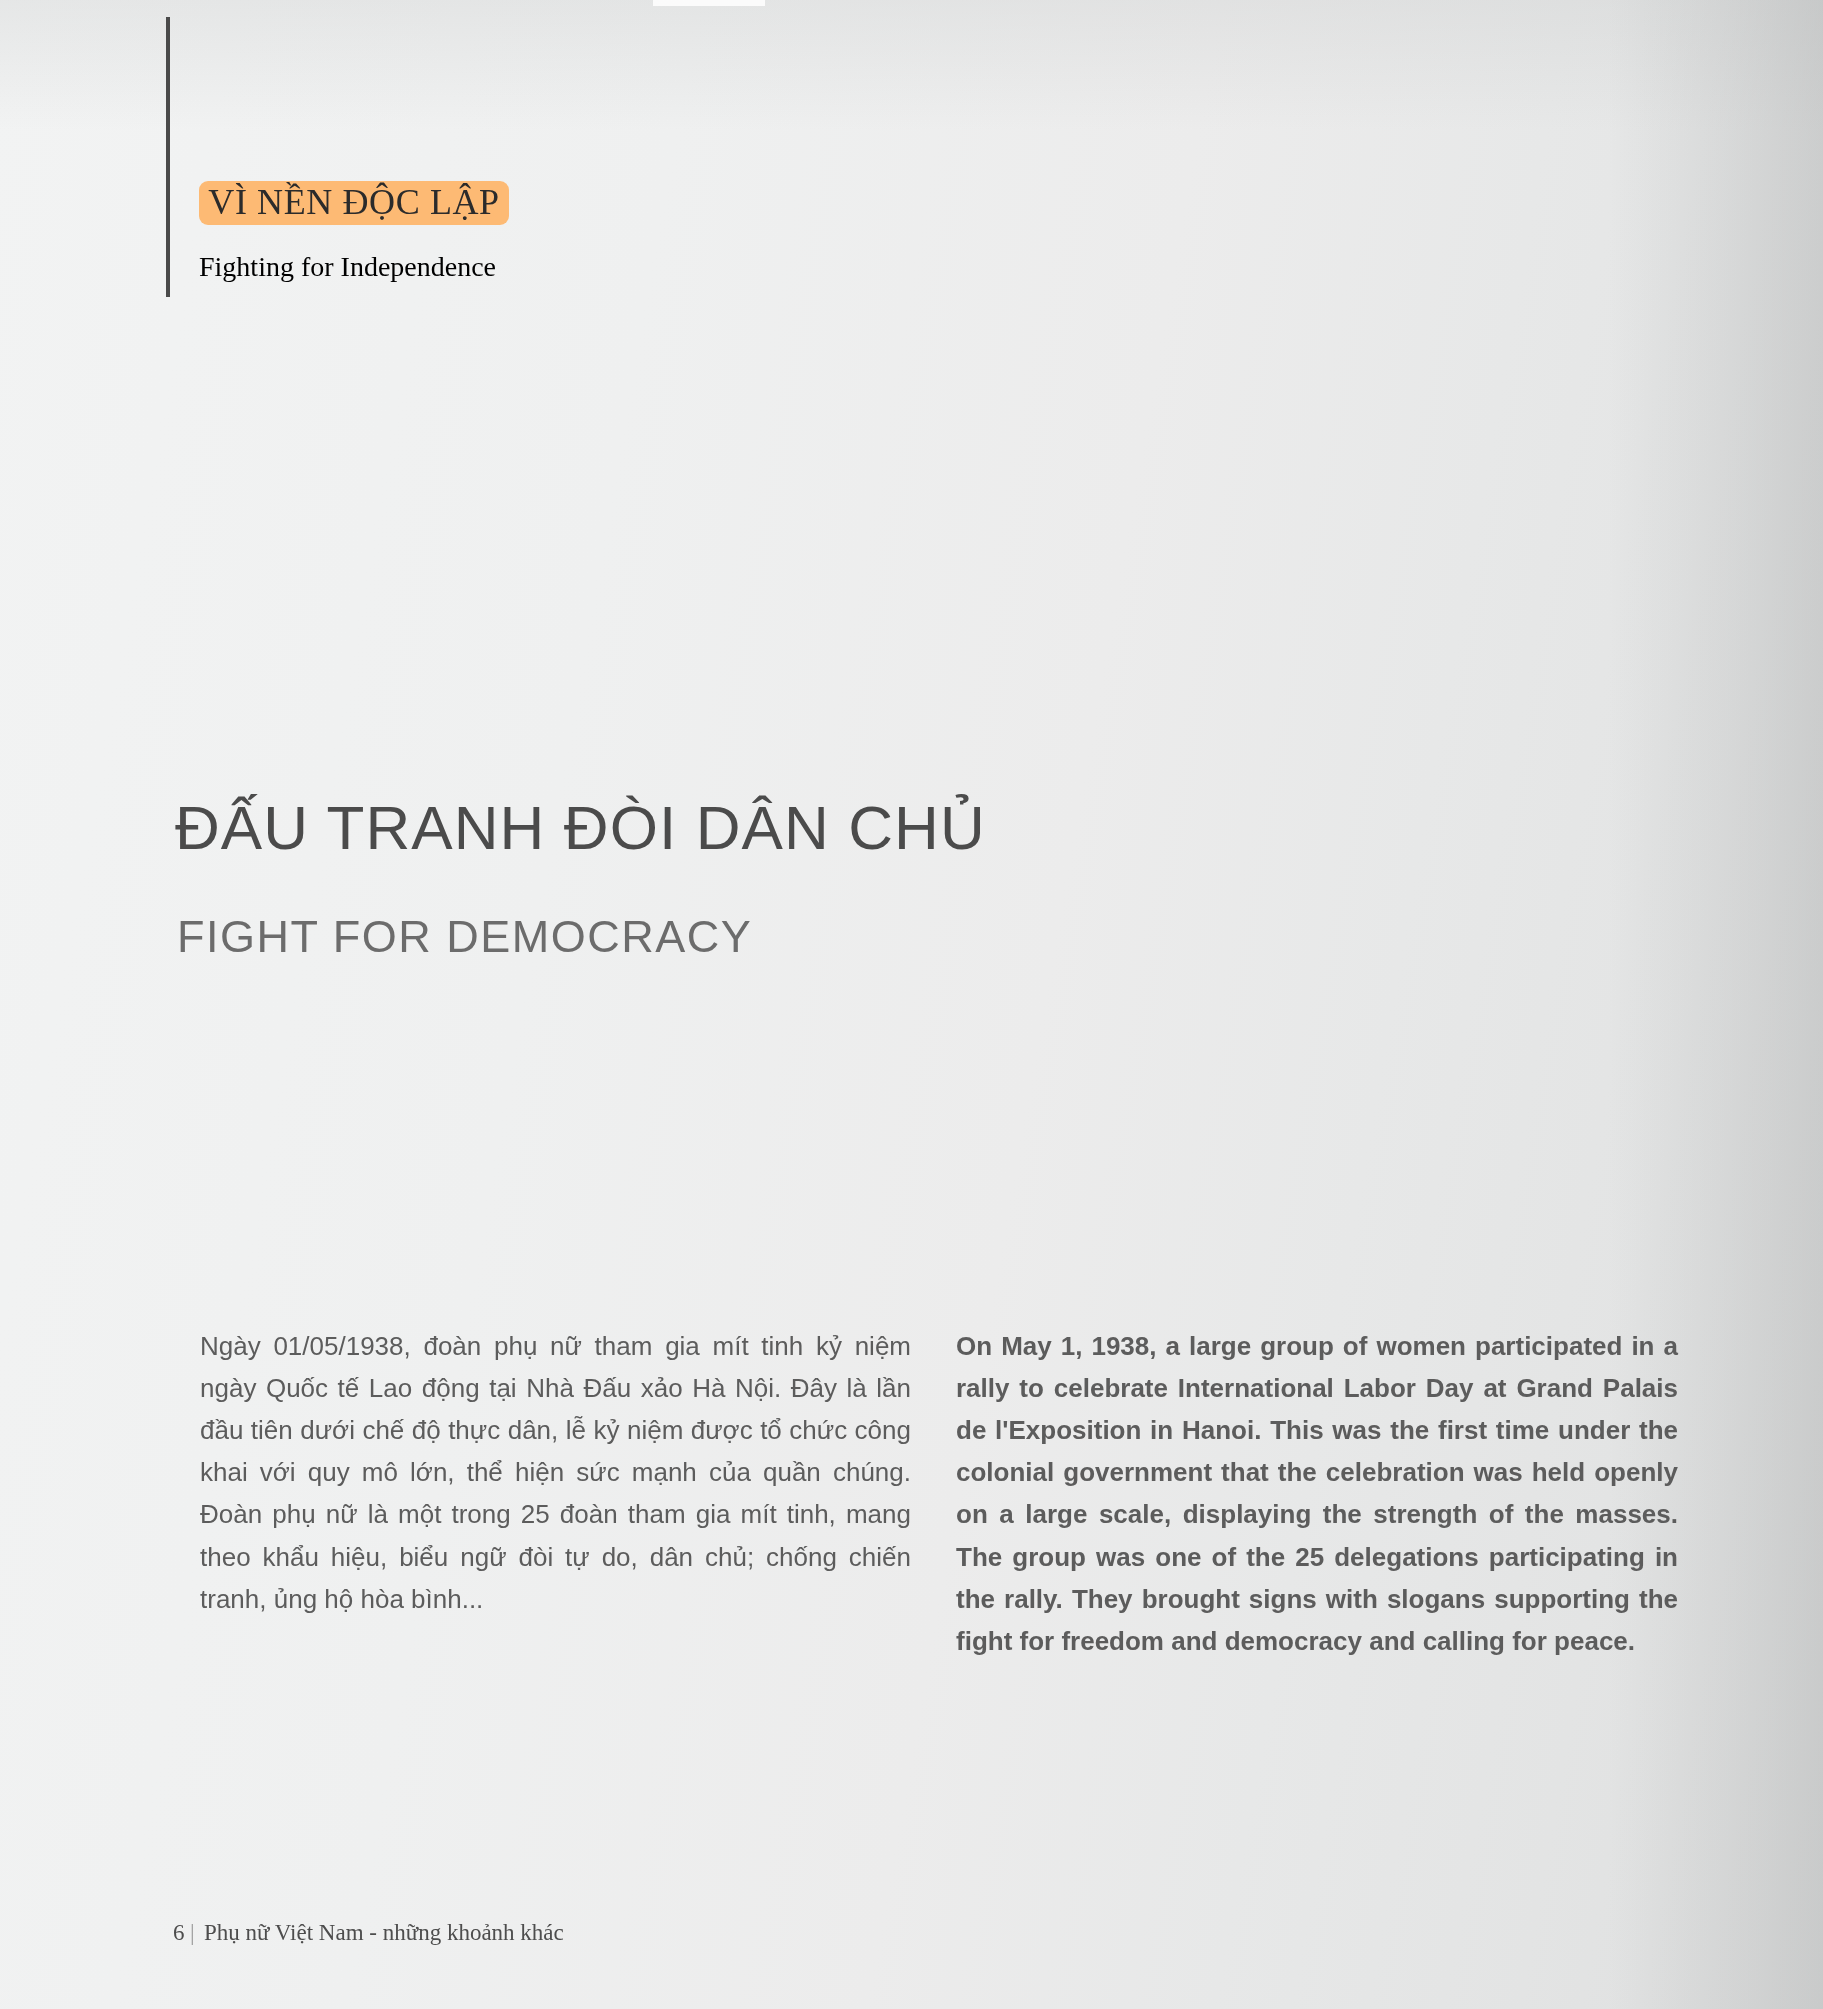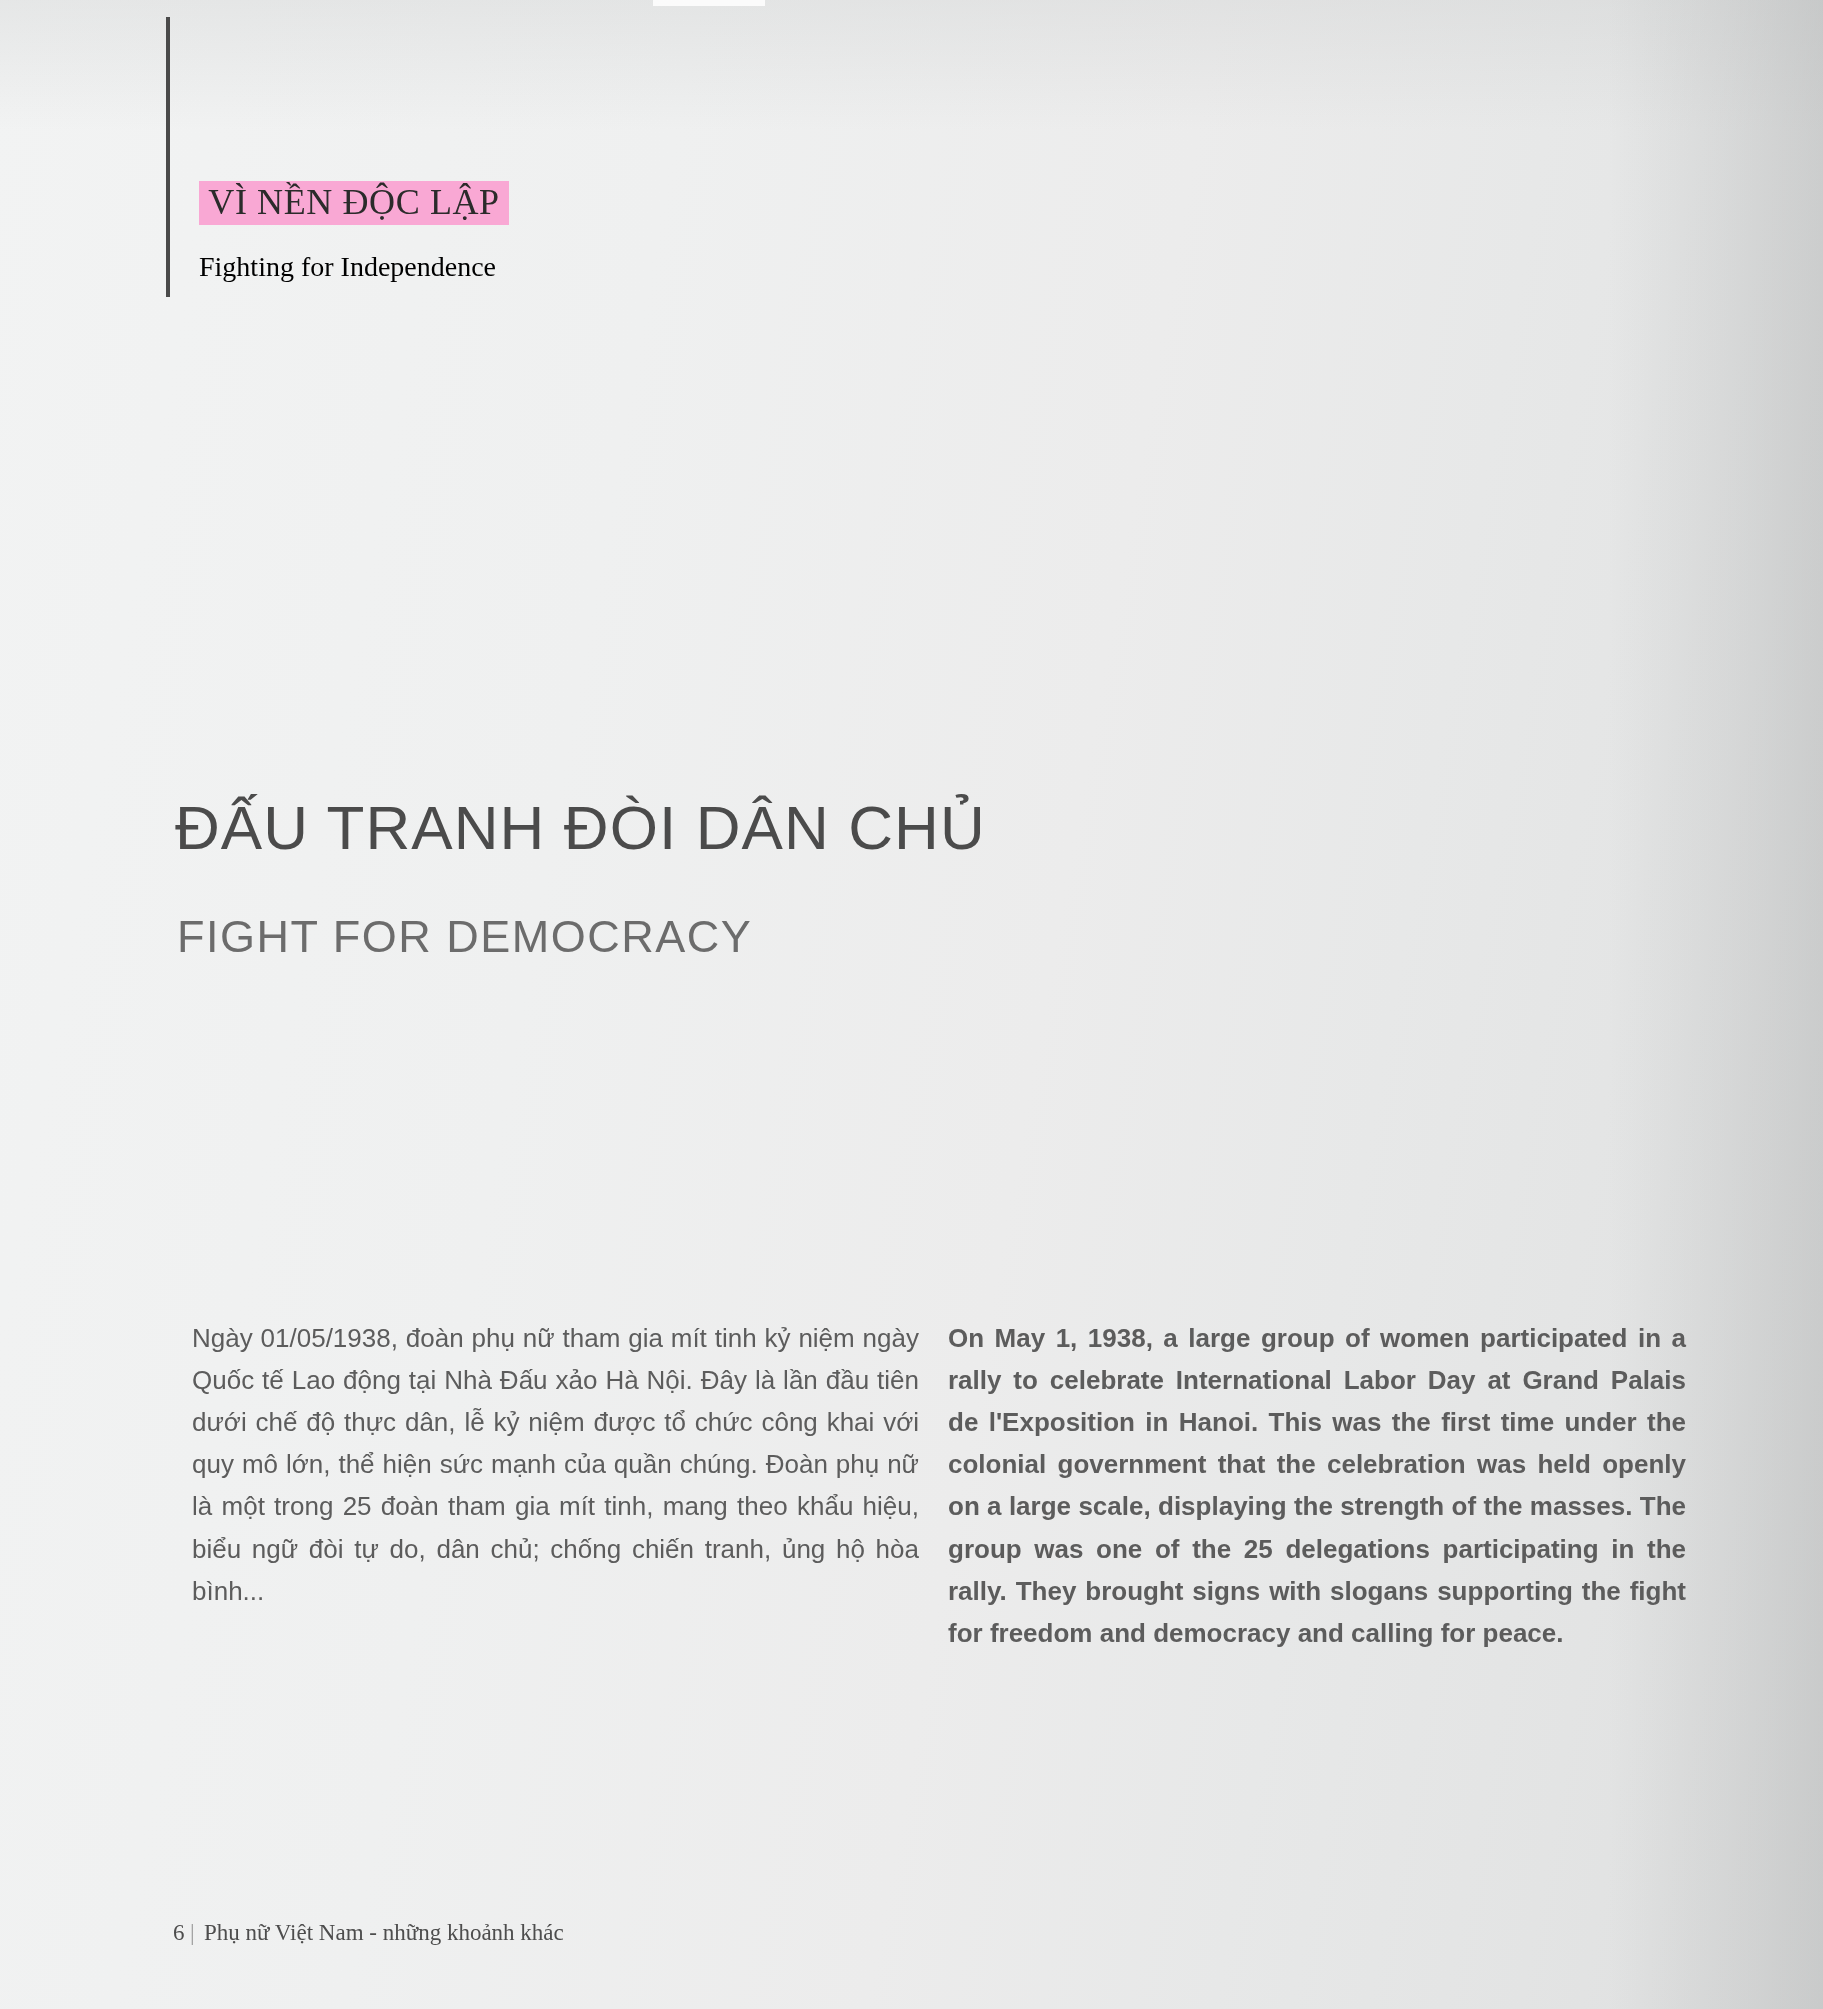--- a/index.html
+++ b/index.html
@@ -65,24 +65,25 @@
     background: #4a4a4a;
   }
   .runhead .vi {
     position: absolute;
     left: 33px;
     top: 164px;
     font-family: "Liberation Serif", serif;
     font-size: 36px;
     letter-spacing: 0.6px;
     color: #2b2b2b;
-    background: #f9a8d4;
+    background: #fdba74;
     padding: 2.8px 9.3px 5.6px 9.3px;
     white-space: nowrap;
     line-height: 1;
+    border-radius: 9px;
   }
   .runhead .en {
     position: absolute;
     left: 33px;
     top: 236px;
     font-family: "Liberation Serif", serif;
     font-size: 28px;
     color: #000000;
     white-space: nowrap;
     line-height: 1;
@@ -122,21 +123,21 @@
   .col-vi {
     left: 188px;
     width: 735px;
   }
   .col-en {
     left: 944px;
     width: 746px;
     font-weight: bold;
   }
   .col p {
-    margin: 4px;
+    margin: 12px;
   }
 
   
   .footer {
     position: absolute;
     left: 173px;
     top: 1920px;
     font-family: "Liberation Serif", serif;
     font-size: 23px;
     color: #4d4d4d;

